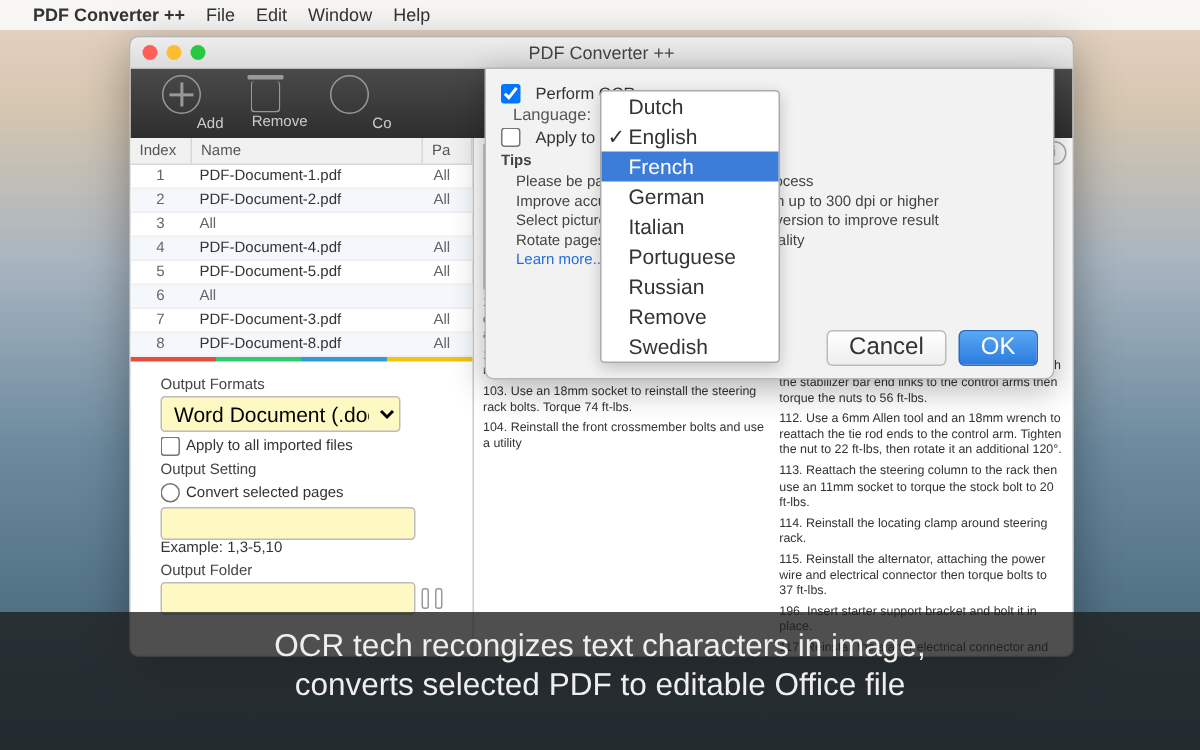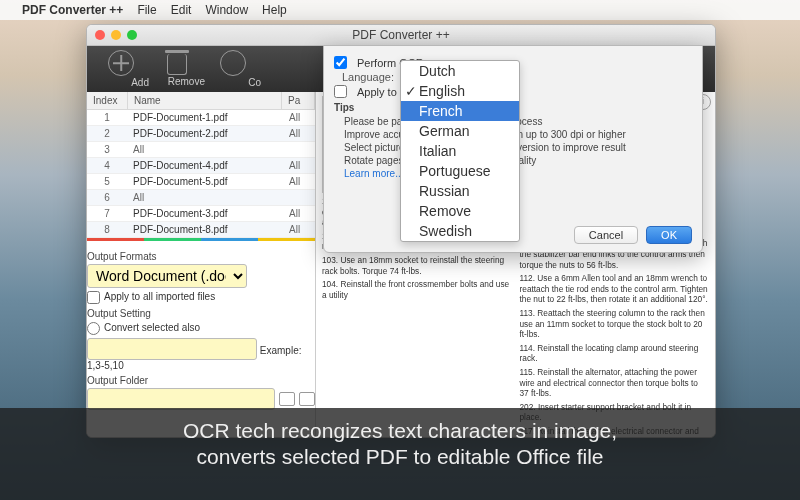--- a/index.html
+++ b/index.html
@@ -24,21 +24,21 @@
 .left{width:228px;border-right:1px solid #ccc;background:#fff;display:flex;flex-direction:column}
 .hdr{display:flex;background:#f1f1f1;border-bottom:1px solid #d8d8d8;font-size:10px;color:#555}
 .hc{padding:3px 6px;border-right:1px solid #d8d8d8}
 .hc.i{width:28px}.hc.n{flex:1}.hc.p{width:20px}
 .rows{flex:0 0 auto}
 .row{display:flex;font-size:10px;border-bottom:1px solid #eee}
 .row.alt{background:#f4f7fb}
 .cell{padding:2px 6px}
 .cell.i{width:28px;text-align:center;color:#666}.cell.n{flex:1;color:#333}.cell.p{width:20px;color:#666}
 .stripe{height:3px;background:linear-gradient(90deg,#e74c3c 0 25%,#2ecc71 25% 50%,#3498db 50% 75%,#f1c40f 75% 100%)}
-.opts{padding:6px 0;font-size:10px;color:#333}
+.opts{padding:6px 20px;font-size:10px;color:#333}
 .opts label{display:block;margin:3px 0}
 .opts select,.opts input[type=text]{width:160px;font-size:14px;border:1px solid #bbb;border-radius:3px;padding:2px 4px;background:#fef9c3}
 .sect{font-size:10px;color:#444;margin-top:4px;margin-bottom:2px}
 .folder-row{display:flex;align-items:center;gap:4px}
 .smallic{width:14px;height:12px;border:1px solid #999;border-radius:2px;position:relative}
 .right{flex:1;background:#fff;font-size:8.3px;color:#333;padding:4px 6px;line-height:1.28;overflow:hidden;position:relative}
 .rt-cols{display:flex;gap:8px;height:100%}
 .rt-col{flex:1}
 .rt-img{width:100%;height:95px;background:radial-gradient(circle at 50% 50%,#888 0 18%,#666 18% 40%,#4a4a4a 40% 100%);border:1px solid #ccc;margin-bottom:3px}
 .rt-p{margin:0 0 3px}
@@ -50,21 +50,21 @@
 .lang-sel{border:1px solid #aaa;background:#fff;border-radius:3px;padding:2px 4px;font-size:11px}
 .lang-dd{position:absolute;top:-14px;left:0;width:118px;background:#fff;border:1px solid #aaa;border-radius:3px;box-shadow:0 3px 10px rgba(0,0,0,.2);z-index:5}
 .lang-dd div{padding:2px 6px 2px 18px;font-size:14px;position:relative}
 .lang-dd div.chk::before{content:"✓";position:absolute;left:4px}
 .lang-dd div.hl{background:#3b7dd8;color:#fff}
 .tips{font-size:10px;color:#444;margin-top:4px}
 .tips .h{font-weight:600;margin:3px 0}
 .tips p{margin:2px 0 2px 10px}
 .learn{color:#1f6fd6;margin-left:10px}
 .sheet-btns{position:absolute;bottom:8px;right:10px;display:flex;gap:8px}
-.btn{border:1px solid #bbb;border-radius:4px;padding:2px 14px;font-size:11px;background:linear-gradient(#fff,#eee)}
+.btn{border:1px solid #bbb;border-radius:4px;padding:2px 14px;font-size:16px;background:linear-gradient(#fff,#eee)}
 .btn.primary{background:linear-gradient(#5aa7f2,#2a7be0);color:#fff;border-color:#2a6ac0}
 .caption{position:absolute;left:0;right:0;bottom:0;height:72px;background:rgba(30,30,30,.78);color:#eee;font-size:21px;font-weight:300;text-align:center;padding:10px 20px;line-height:1.25}
 input[type=checkbox],input[type=radio]{margin:0 4px 0 0;vertical-align:middle}
 </style>
 </head>
 <body>
 
 <div class="menubar">
   <span class="apple"></span>
   <span class="app">PDF Converter ++</span>
@@ -134,21 +134,21 @@
             <div class="cell n">PDF-Document-8.pdf</div>
             <div class="cell p">All</div>
           </div>
         </div>
       <div class="stripe"></div>
       <div class="opts">
         <div class="sect">Output Formats</div>
         <select><option>Word Document (.docx)</option></select>
         <label><input type="checkbox" style=""><span>Apply to all imported files</span></label>
         <div class="sect">Output Setting</div>
-        <label><input type="radio" name="cp" style=""><span>Convert selected also</span></label>
+        <label><input type="radio" name="cp" style=""><span>Convert selected pages</span></label>
         <input type="text" style=""> <span>Example: 1,3-5,10</span>
         <div class="sect">Output Folder</div>
         <div class="folder-row">
           <input type="text" style="flex: 1 1 0%;">
           <div class="smallic"></div>
           <div class="smallic"></div>
         </div>
       </div>
     </div>
     <div class="right">
@@ -165,21 +165,21 @@
             <p class="rt-p">3mm socket and the stock bolts to mount the e modulator to the bracket and torque them</p>
             <p class="rt-p">3mm socket and the stock bolts to reinstall the ng line brackets.</p>
             <p class="rt-p">18mm line wrench to reinstall the power ure and return hoses to the steering gear e fittings to 20 ft-lbs.</p>
             <p class="rt-p">0mm socket to reinstall the driver side ride hen plug in the electrical connector.</p>
             <p class="rt-p">13mm socket and the four stock bolts to stabilizer and the brackets supporting it then torque the bracket bolts to 43 ft-lbs.</p>
             <p class="rt-p">111. Use an 8mm and an 18mm wrench to reattach the stabilizer bar end links to the control arms then torque the nuts to 56 ft-lbs.</p>
             <p class="rt-p">112. Use a 6mm Allen tool and an 18mm wrench to reattach the tie rod ends to the control arm. Tighten the nut to 22 ft-lbs, then rotate it an additional 120°.</p>
             <p class="rt-p">113. Reattach the steering column to the rack then use an 11mm socket to torque the stock bolt to 20 ft-lbs.</p>
             <p class="rt-p">114. Reinstall the locating clamp around steering rack.</p>
             <p class="rt-p">115. Reinstall the alternator, attaching the power wire and electrical connector then torque bolts to 37 ft-lbs.</p>
-            <p class="rt-p">202. Insert starter support bracket and bolt it in place.</p>
+            <p class="rt-p">196. Insert starter support bracket and bolt it in place.</p>
             <p class="rt-p">117. Reinstall the starter electrical connector and the power wires.  Torque the power wire nuts to 71 in-lbs. Reinstall the starter then use a 13mm socket to torque the</p>
           </div>
       </div>
     </div>
   </div>
 
   <div class="sheet">
     <div class="rw">
         <input type="checkbox" checked="" style="">
         <span>Perform OCR</span>

